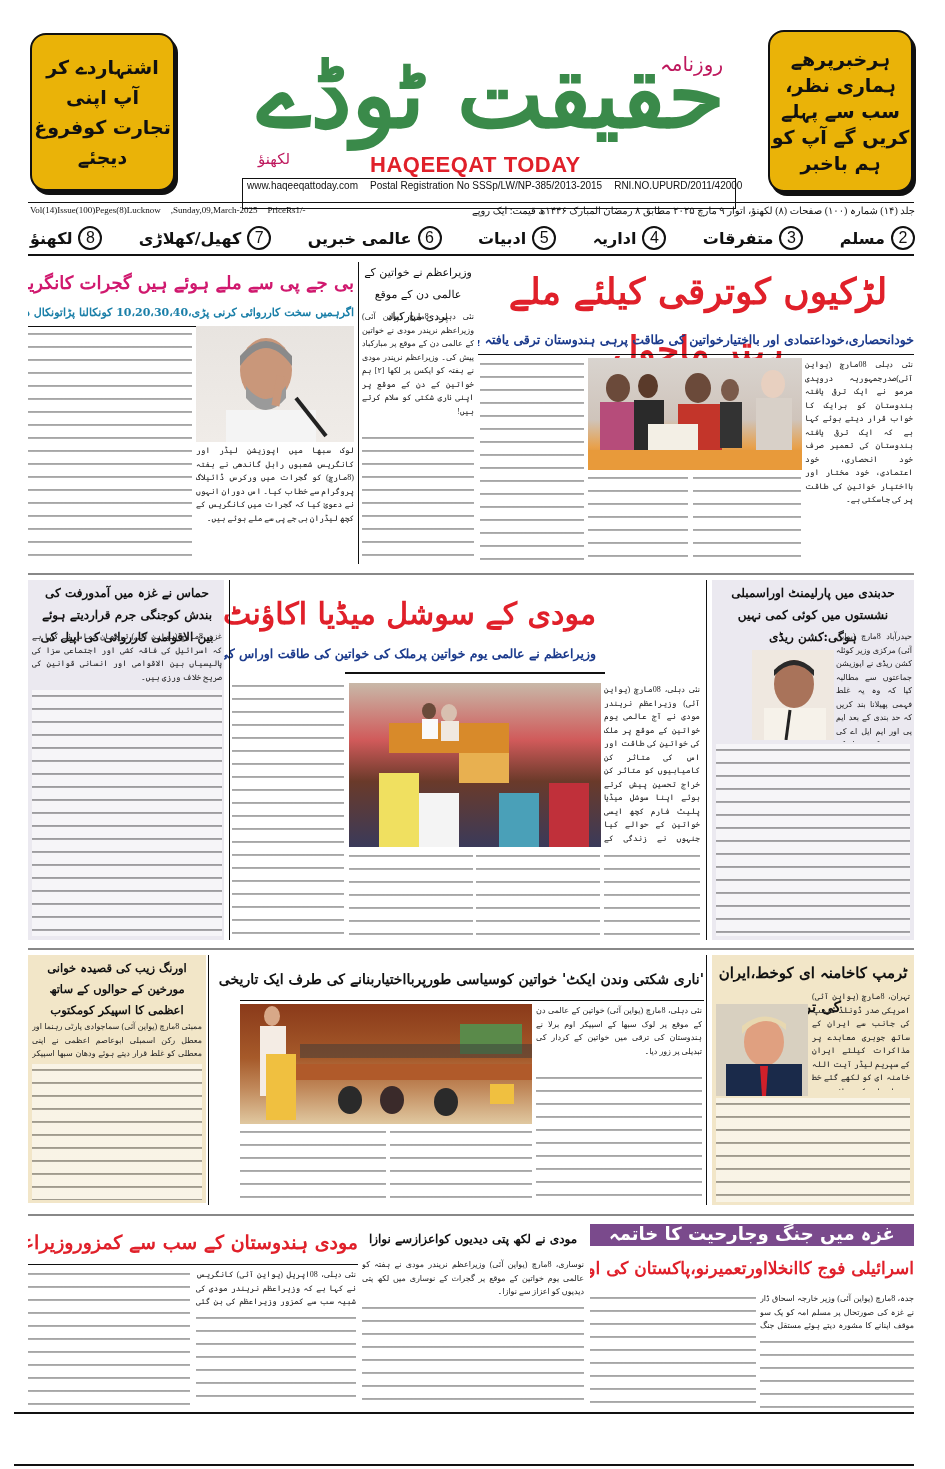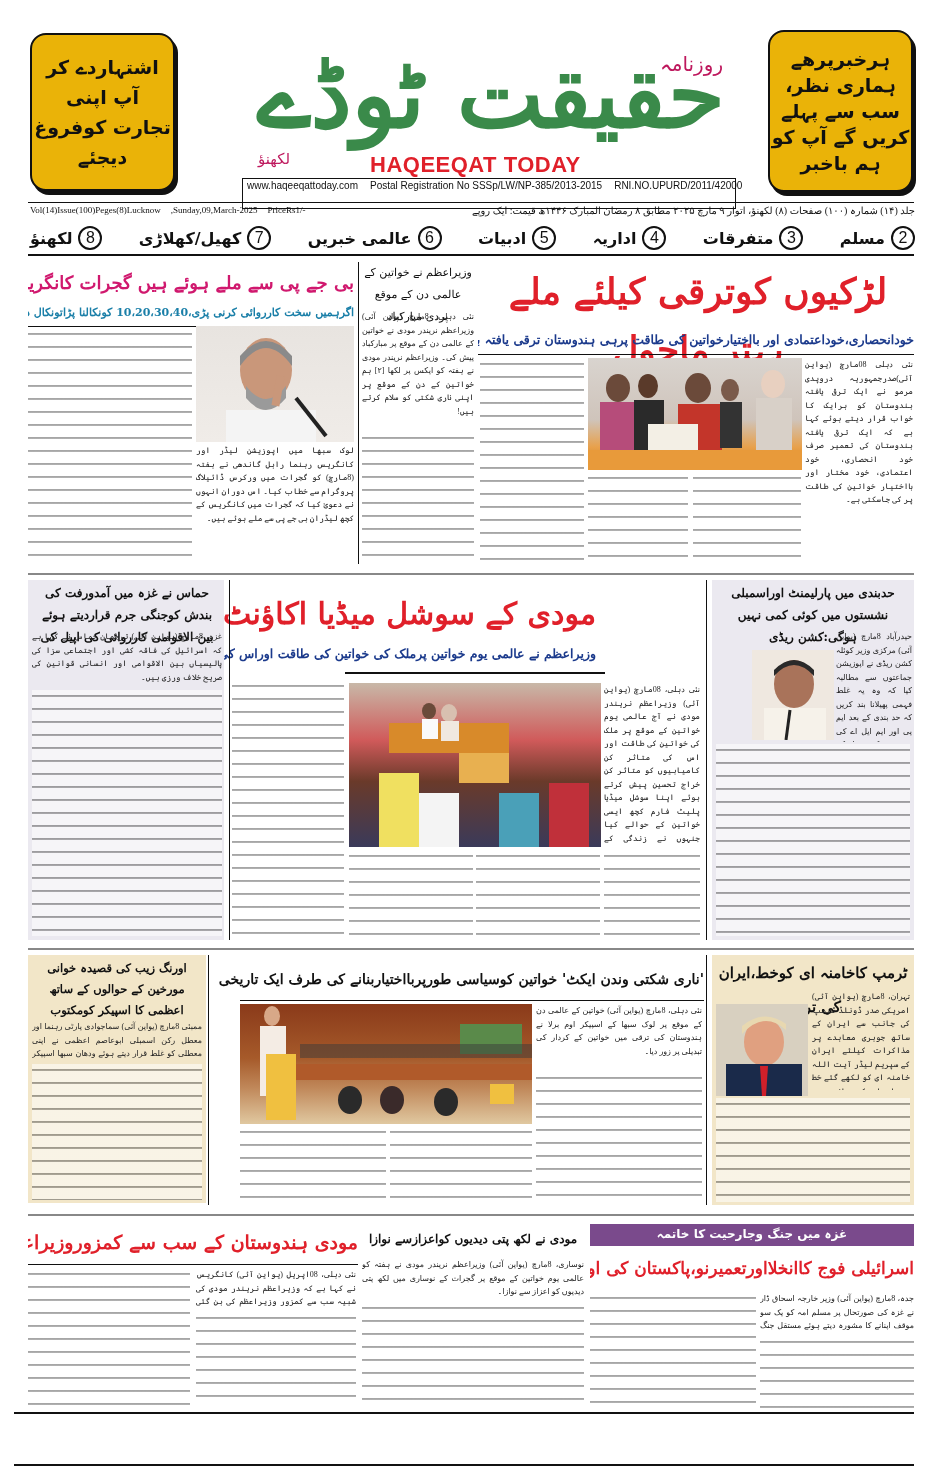--- a/index.html
+++ b/index.html
@@ -22,21 +22,21 @@
   .hl-blue{color:#1b3a8c;font-weight:bold;font-family:"DejaVu Serif",serif}
   .hl-teal{color:#1a7fa8;font-weight:bold;font-family:"DejaVu Serif",serif}
   .hl-black{color:#111;font-weight:bold;font-family:"DejaVu Serif",serif}
   .body-text{font-size:8px;line-height:13.5px;color:#222;direction:rtl;text-align:justify;overflow:hidden;font-family:Liberation Serif, serif}
   .lines{background:repeating-linear-gradient(to bottom,#fff 0,#fff 5px,#555 5px,#777 7px,#fff 7px,#fff 13px);opacity:.55}
   .photo{overflow:hidden}
   .vline{background:#111;width:1px}
   .hline{background:#111;height:2px}
   .beige{background:#f2e6c8}
   .lilac{background:#ebe9f0}
-  .purplebar{background:#7a4a8c;color:#fff;font-weight:bold;text-align:center;direction:rtl;font-size:12px;line-height:20px}
+  .purplebar{background:#7a4a8c;color:#fff;font-weight:bold;text-align:center;direction:rtl;font-size:18px;line-height:20px}
 </style>
 </head>
 <body>
 
 <div class="abs boxad" style="left:30px;top:33px;width:145px;height:158px">
   <span>اشتہاردے کر</span>
   <span>آپ اپنی</span>
   <span>تجارت کوفروغ</span>
   <span>دیجئے</span>
 </div>
@@ -136,21 +136,21 @@
   <svg width="158" height="116">
     <ellipse cx="70" cy="44" rx="26" ry="32" fill="#c9977a"></ellipse>
     <path d="M44 40 Q70 4 96 40 L96 30 Q70 0 44 30 Z" fill="#8a8a8a"></path>
     <path d="M50 60 Q70 86 90 60 L90 72 Q70 96 50 72 Z" fill="#9a9a9a"></path>
     <rect x="30" y="84" width="90" height="32" fill="#f4f4f4"></rect>
     <rect x="78" y="50" width="8" height="30" fill="#c9977a" transform="rotate(10 82 65)"></rect>
     <line x1="100" y1="72" x2="130" y2="110" stroke="#222" stroke-width="4"></line>
   </svg>
 </div>
 <div class="abs lines" style="left:28px;top:328px;width:164px;height:236px"></div>
-<div class="abs body-text" style="left:196px;top:444px;width:158px;height:120px">لوک سبھا میں اپوزیشن لیڈر اور کانگریس رہنما راہل گاندھی نے ہفتہ (8مارچ) کو گجرات میں ورکرس ڈائیلاگ پروگرام سے خطاب کیا۔ اس دوران انہوں نے دعویٰ کیا کہ گجرات میں کانگریس کے کچھ لیڈران بی جے پی سے ملے ہوئے ہیں۔</div>
+<div class="abs body-text" style="left:196px;top:444px;width:158px;height:120px">لوک سبھا میں اپوزیشن لیڈر اور کانگریس شعبوں راہل گاندھی نے ہفتہ (8مارچ) کو گجرات میں ورکرس ڈائیلاگ پروگرام سے خطاب کیا۔ اس دوران انہوں نے دعویٰ کیا کہ گجرات میں کانگریس کے کچھ لیڈران بی جے پی سے ملے ہوئے ہیں۔</div>
 <div class="abs vline" style="left:358px;top:262px;height:302px"></div>
 
 <div class="abs" style="left:28px;top:573px;width:886px;height:2px;background:#888"></div>
 
 <div class="abs hl-red rtl" style="left:118px;top:586px;width:478px;font-size:30px;line-height:56px;text-align:center;white-space:nowrap;overflow:hidden">مودی کے سوشل میڈیا اکاؤنٹ کی کمان خواتین نے سنبھالی</div>
 <div class="abs hl-blue rtl" style="left:118px;top:640px;width:478px;font-size:12.5px;line-height:28px;text-align:center;white-space:nowrap;overflow:hidden">وزیراعظم نے عالمی یوم خواتین پرملک کی خواتین کی طاقت اوراس کی متاثرکن کامیابیوں کوپیش کیاخراج تحسین</div>
 <div class="abs hline" style="left:345px;top:672px;width:260px"></div>
 <div class="abs photo" style="left:349px;top:683px;width:252px;height:164px;background:linear-gradient(180deg,#c8b8a8 0%,#d05a5a 35%,#6a3a2a 60%,#3a3a5a 100%)">
   <svg width="252" height="164">
     <rect x="40" y="40" width="120" height="30" fill="#d88a2a"></rect>

